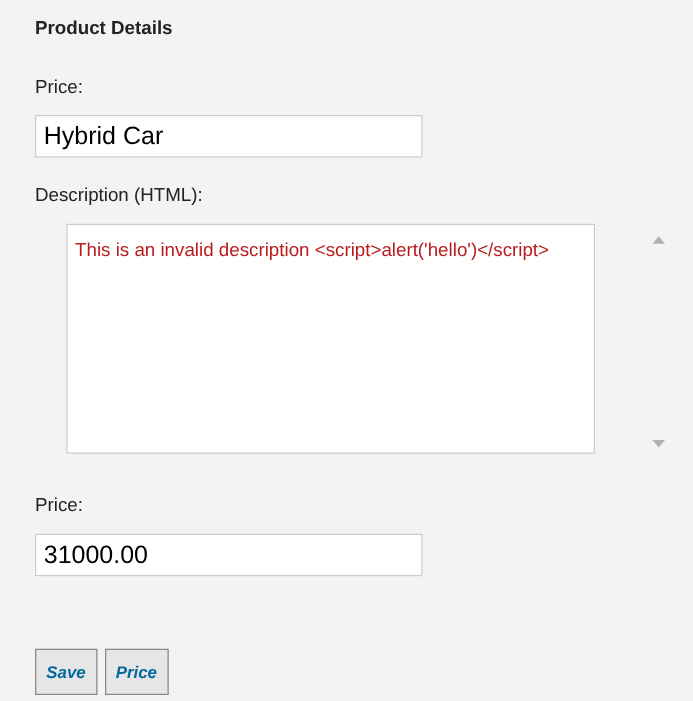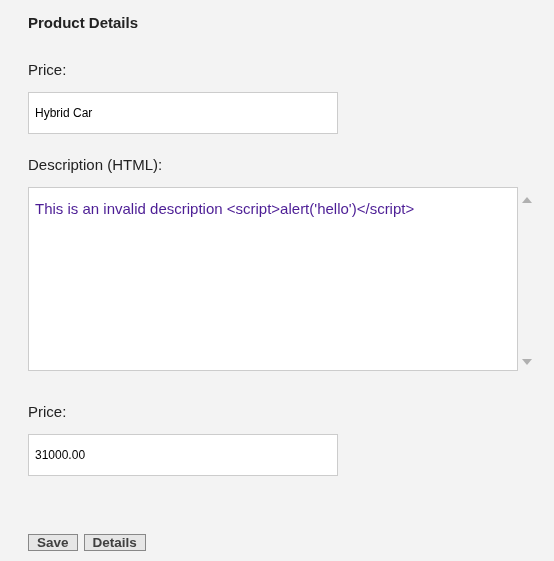--- a/index.html
+++ b/index.html
@@ -21,43 +21,44 @@
       margin-bottom: 30px;
     }
     .field-label {
       font-size: 15px;
       margin-bottom: 14px;
       display: block;
     }
     .text-input {
       width: 310px;
       height: 34px;
-      padding: 20px 6px;
-      font-size: 12px;
+      padding: 4px 6px;
+      font-size: 20px;
       font-family: inherit;
       border: 1px solid #ccc;
       background: #fff;
       margin-bottom: 22px;
     }
     .textarea-wrap {
       position: relative;
       width: 511px;
       margin-bottom: 28px;
     }
     .textarea {
-      width: 490px;
+      width: 423px;
       height: 184px;
       padding: 10px 24px 10px 6px;
       font-size: 15px;
       font-family: inherit;
       border: 1px solid #ccc;
       background: #fff;
       resize: none;
-      color: #4c1d95;
+      color: #b91c1c;
       line-height: 1.4;
+      margin-left: 25px;
     }
     .textarea-arrows {
       position: absolute;
       right: 4px;
       top: 0;
       bottom: 0;
       width: 16px;
       display: flex;
       flex-direction: column;
       justify-content: space-between;
@@ -81,23 +82,24 @@
       margin-top: 36px;
       display: flex;
       gap: 6px;
     }
     .btn {
       font-family: inherit;
       font-size: 13.5px;
       font-weight: 700;
       background: #e6e6e6;
       border: 1px solid #888;
-      padding: 0 8px;
+      padding: 10px 8px;
       cursor: pointer;
-      color: #404040;
+      color: #0369a1;
+      font-style: italic;
     }
   </style>
 </head>
 <body>
 
 
 
 <h2 class="section-title">Product Details</h2>
 
 <label class="field-label">Price:</label>
@@ -110,17 +112,17 @@
     <div class="arrow-up"></div>
     <div class="arrow-down"></div>
   </div>
 </div>
 
 <label class="field-label">Price:</label>
 <input type="text" class="text-input" value="31000.00" style="">
 
 <div class="button-row">
   <button class="btn">Save</button>
-  <button class="btn">Details</button>
+  <button class="btn">Price</button>
 </div>
 
 
 
 
 </body></html>

